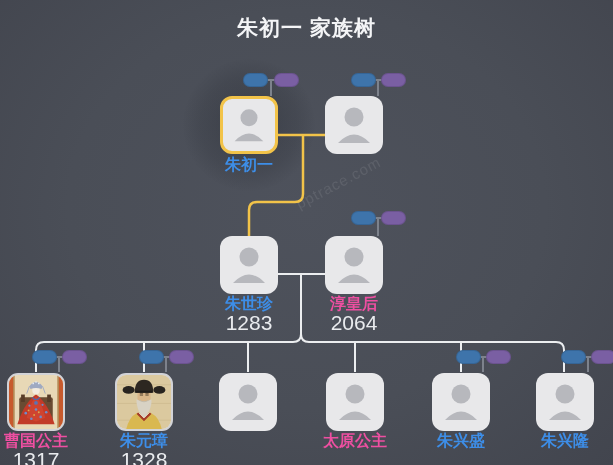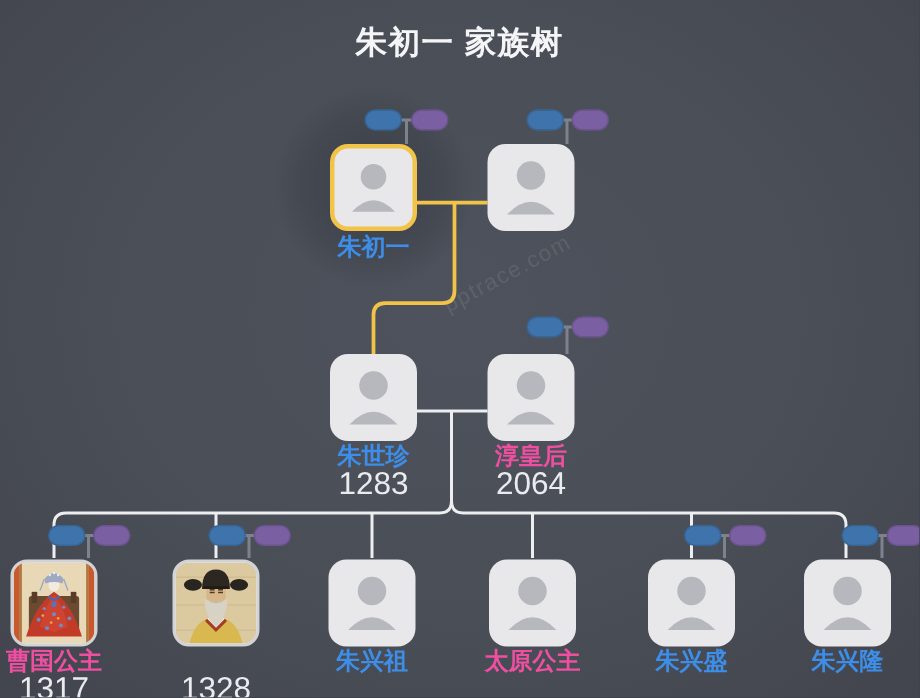--- a/index.html
+++ b/index.html
@@ -184,29 +184,29 @@
           <path d="M30.5,19.5 h3.5"></path>
       </g>
       <path d="M21,26 Q29,31 37,26 L37,30 Q35,42 29,46 Q23,42 21,30 Z" fill="#d8d2c4"></path>
       <path d="M24,27 Q29,30.5 34,27" stroke="#c2bbaa" stroke-width="1" fill="none"></path>
       <ellipse cx="12.5" cy="16" rx="6.5" ry="4.2" fill="#28241f"></ellipse>
       <ellipse cx="45.5" cy="16" rx="6.5" ry="4.2" fill="#28241f"></ellipse>
       <path d="M19,19 Q19,5 29,5 Q39,5 39,19 Z" fill="#2d2721"></path>
       <path d="M20,17 H38 V19 H20 Z" fill="#1f1b17"></path>
     </svg>
   </div>
+  <div class="name male" style="left:84px;top:431px">朱元璋</div>
   <div class="year" style="left:84px;top:448px">1328</div>
 
   <div class="node" style="left:219px;top:373px">
     <svg viewBox="0 0 58 58">
       <circle cx="29" cy="21" r="9.5" fill="#b7b8bd"></circle>
         <path d="M13,47 Q29,30 45,47 Z" fill="#b7b8bd"></path>
     </svg>
   </div>
-  <div class="name male" style="left:188px;top:431px">朱兴祖</div>
 
   <div class="node" style="left:326px;top:373px">
     <svg viewBox="0 0 58 58">
       <circle cx="29" cy="21" r="9.5" fill="#b7b8bd"></circle>
         <path d="M13,47 Q29,30 45,47 Z" fill="#b7b8bd"></path>
     </svg>
   </div>
   <div class="name female" style="left:295px;top:431px">太原公主</div>
 
   <div class="node" style="left:432px;top:373px">

